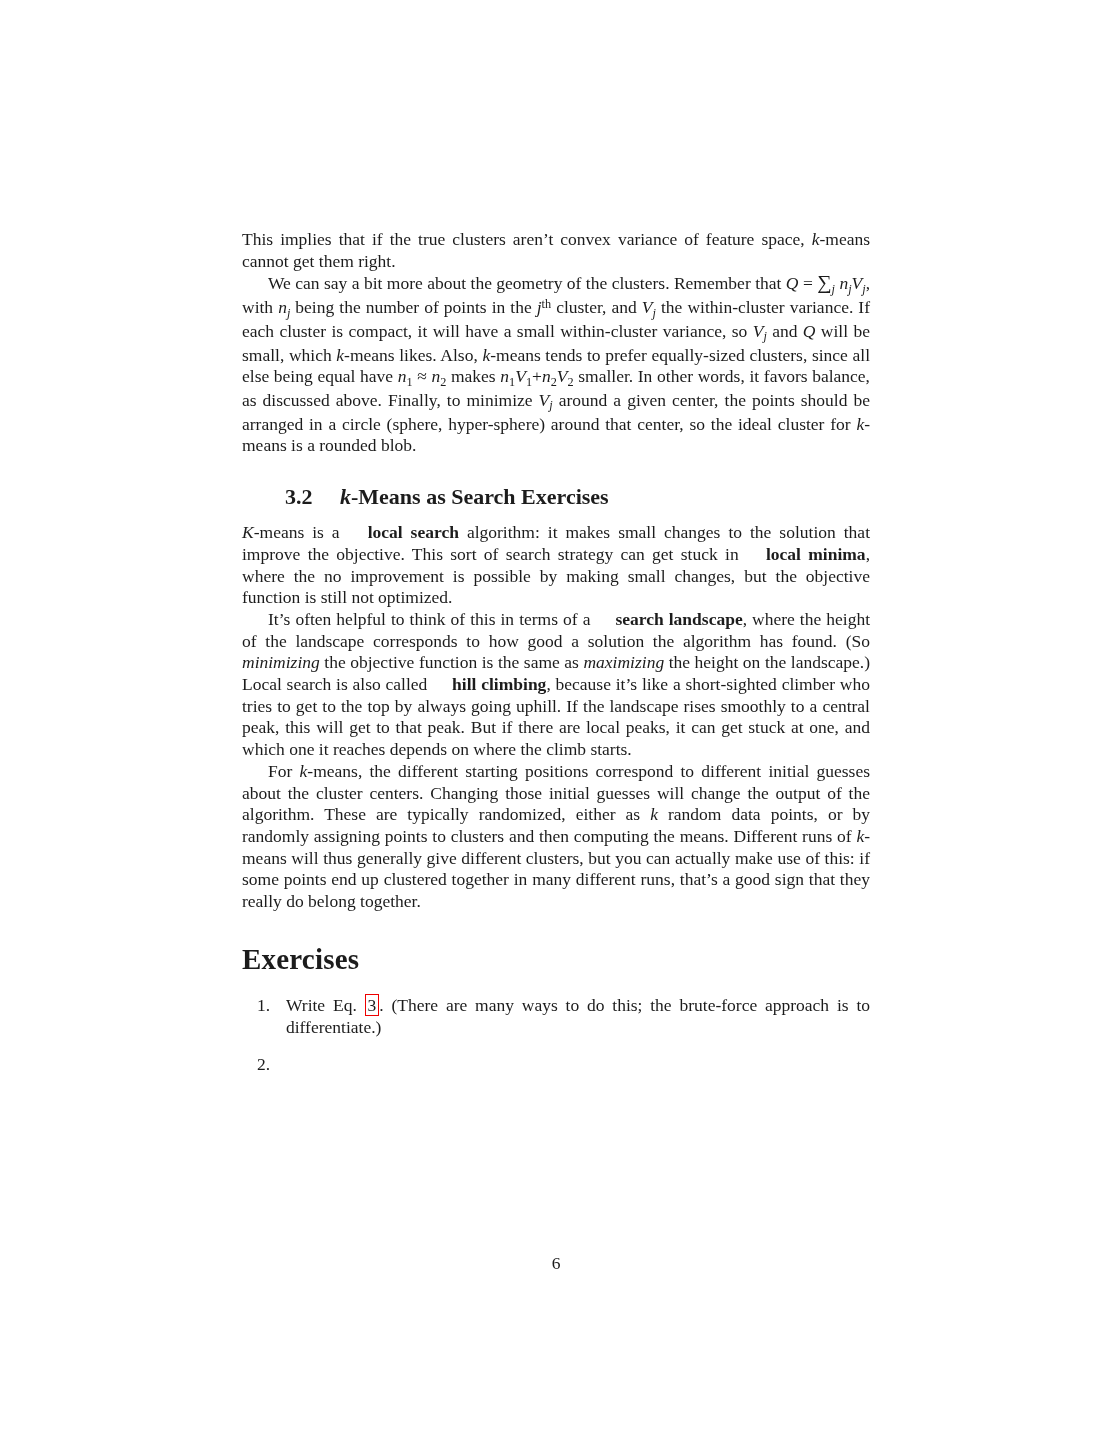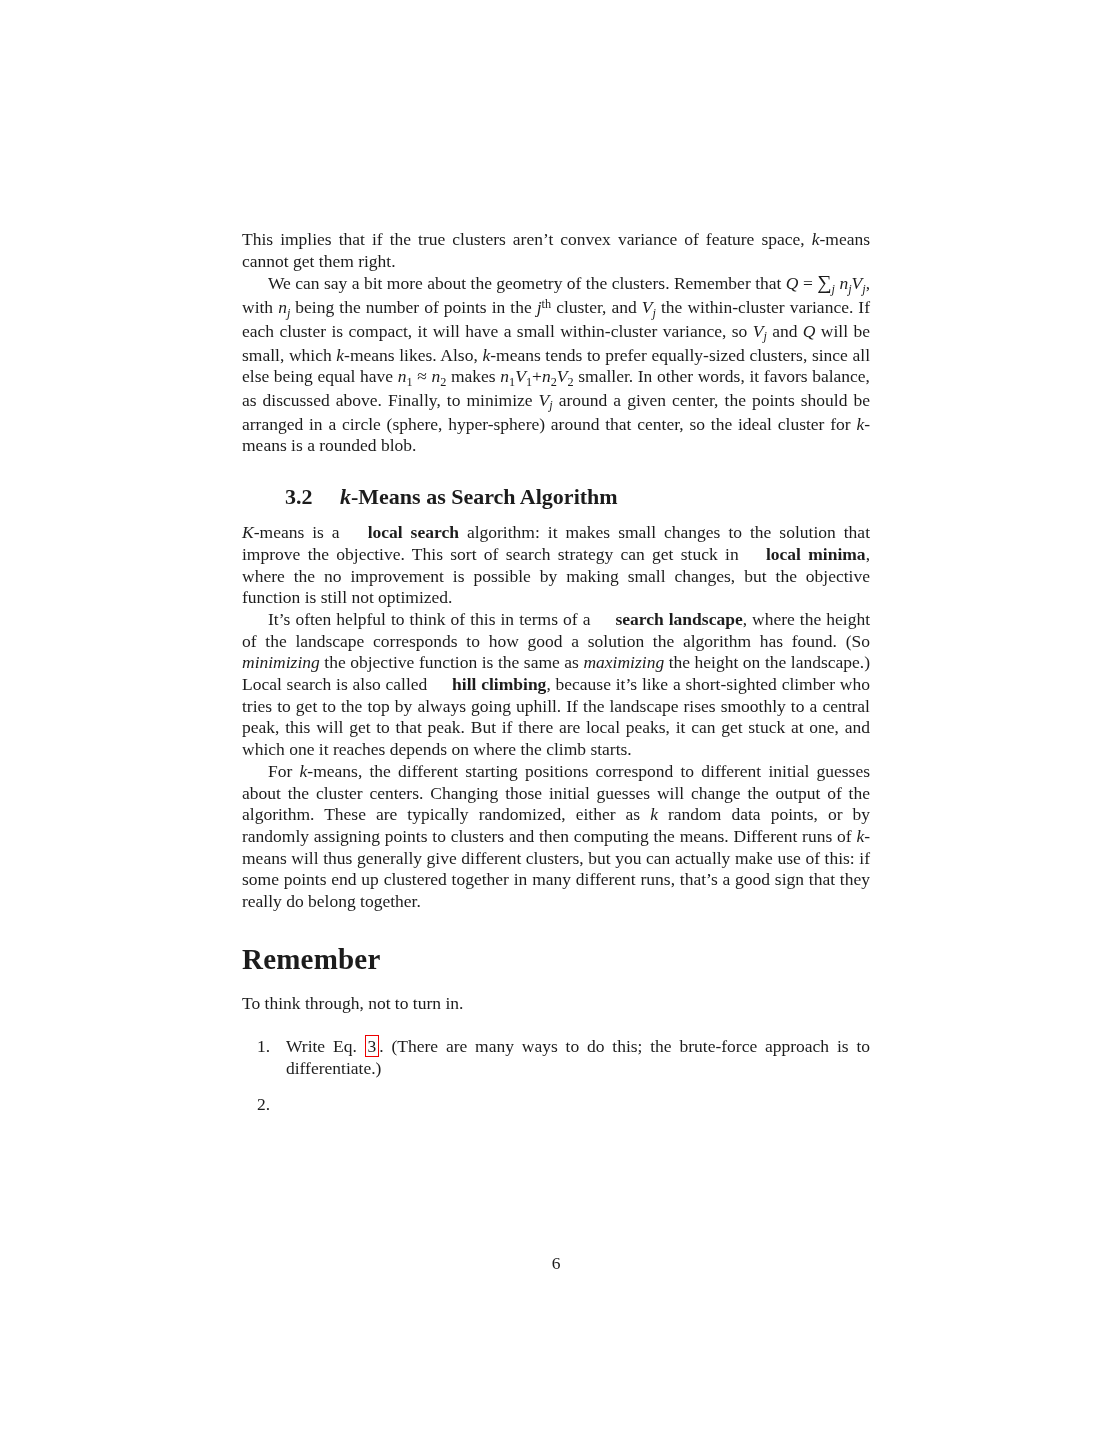--- a/index.html
+++ b/index.html
@@ -88,25 +88,24 @@
     font-size: 17.5px;
   }
 </style>
 </head>
 <body>
 
 <div class="page" style="color: rgb(28, 28, 28);">
   <main class="text-column">
       <p class="para"><span>This implies that if the true clusters aren’t convex variance of feature space, </span><span class="r-m">k</span><span>-means cannot get them right.</span></p>
       <p class="para indent"><span>We can say a bit more about the geometry of the clusters. Remember that </span><span class="r-m">Q</span><span> = </span><span class="r-sum">∑</span><span class="r-msub">j</span><span> </span><span class="r-m">n</span><span class="r-msub">j</span><span class="r-m">V</span><span class="r-msub">j</span><span>, with </span><span class="r-m">n</span><span class="r-msub">j</span><span> being the number of points in the </span><span class="r-m">j</span><span class="r-sup">th</span><span> cluster, and </span><span class="r-m">V</span><span class="r-msub">j</span><span> the within-cluster variance. If each cluster is compact, it will have a small within-cluster variance, so </span><span class="r-m">V</span><span class="r-msub">j</span><span> and </span><span class="r-m">Q</span><span> will be small, which </span><span class="r-m">k</span><span>-means likes. Also, </span><span class="r-m">k</span><span>-means tends to prefer equally-sized clusters, since all else being equal have </span><span class="r-m">n</span><span class="r-sub">1</span><span> ≈ </span><span class="r-m">n</span><span class="r-sub">2</span><span> makes </span><span class="r-m">n</span><span class="r-sub">1</span><span class="r-m">V</span><span class="r-sub">1</span><span>+</span><span class="r-m">n</span><span class="r-sub">2</span><span class="r-m">V</span><span class="r-sub">2</span><span> smaller. In other words, it favors balance, as discussed above. Finally, to minimize </span><span class="r-m">V</span><span class="r-msub">j</span><span> around a given center, the points should be arranged in a circle (sphere, hyper-sphere) around that center, so the ideal cluster for </span><span class="r-m">k</span><span>-means is a rounded blob.</span></p>
-      <h3 class="subsection"><span class="num">3.2</span><span class="r-i">k</span><span>-Means as Search Algorithm</span></h3>
+      <h3 class="subsection"><span class="num">3.2</span><span class="r-i">k</span><span>-Means as Search Exercises</span></h3>
       <p class="para"><span class="r-m">K</span><span>-means is a </span><span class="r-b">local search</span><span> algorithm: it makes small changes to the solution that improve the objective. This sort of search strategy can get stuck in </span><span class="r-b">local minima</span><span>, where the no improvement is possible by making small changes, but the objective function is still not optimized.</span></p>
       <p class="para indent"><span>It’s often helpful to think of this in terms of a </span><span class="r-b">search landscape</span><span>, where the height of the landscape corresponds to how good a solution the algorithm has found. (So </span><span class="r-i">minimizing</span><span> the objective function is the same as </span><span class="r-i">maximizing</span><span> the height on the landscape.) Local search is also called </span><span class="r-b">hill climbing</span><span>, because it’s like a short-sighted climber who tries to get to the top by always going uphill. If the landscape rises smoothly to a central peak, this will get to that peak. But if there are local peaks, it can get stuck at one, and which one it reaches depends on where the climb starts.</span></p>
       <p class="para indent"><span>For </span><span class="r-m">k</span><span>-means, the different starting positions correspond to different initial guesses about the cluster centers. Changing those initial guesses will change the output of the algorithm. These are typically randomized, either as </span><span class="r-m">k</span><span> random data points, or by randomly assigning points to clusters and then computing the means. Different runs of </span><span class="r-m">k</span><span>-means will thus generally give different clusters, but you can actually make use of this: if some points end up clustered together in many different runs, that’s a good sign that they really do belong together.</span></p>
-      <h2 class="section"><span>Remember</span></h2>
-      <p class="para"><span>To think through, not to turn in.</span></p>
+      <h2 class="section"><span>Exercises</span></h2>
       <ol class="exercises">
         <li><span class="li-num">1.</span><span><span>Write Eq. </span><span class="r-eqref" style="border-color: rgb(238, 0, 0);">3</span><span>. (There are many ways to do this; the brute-force approach is to differentiate.)</span></span></li>
         <li><span class="li-num">2.</span></li>
       </ol>
     </main>
   <div class="footer">6</div>
 </div>
 
 </body></html>

